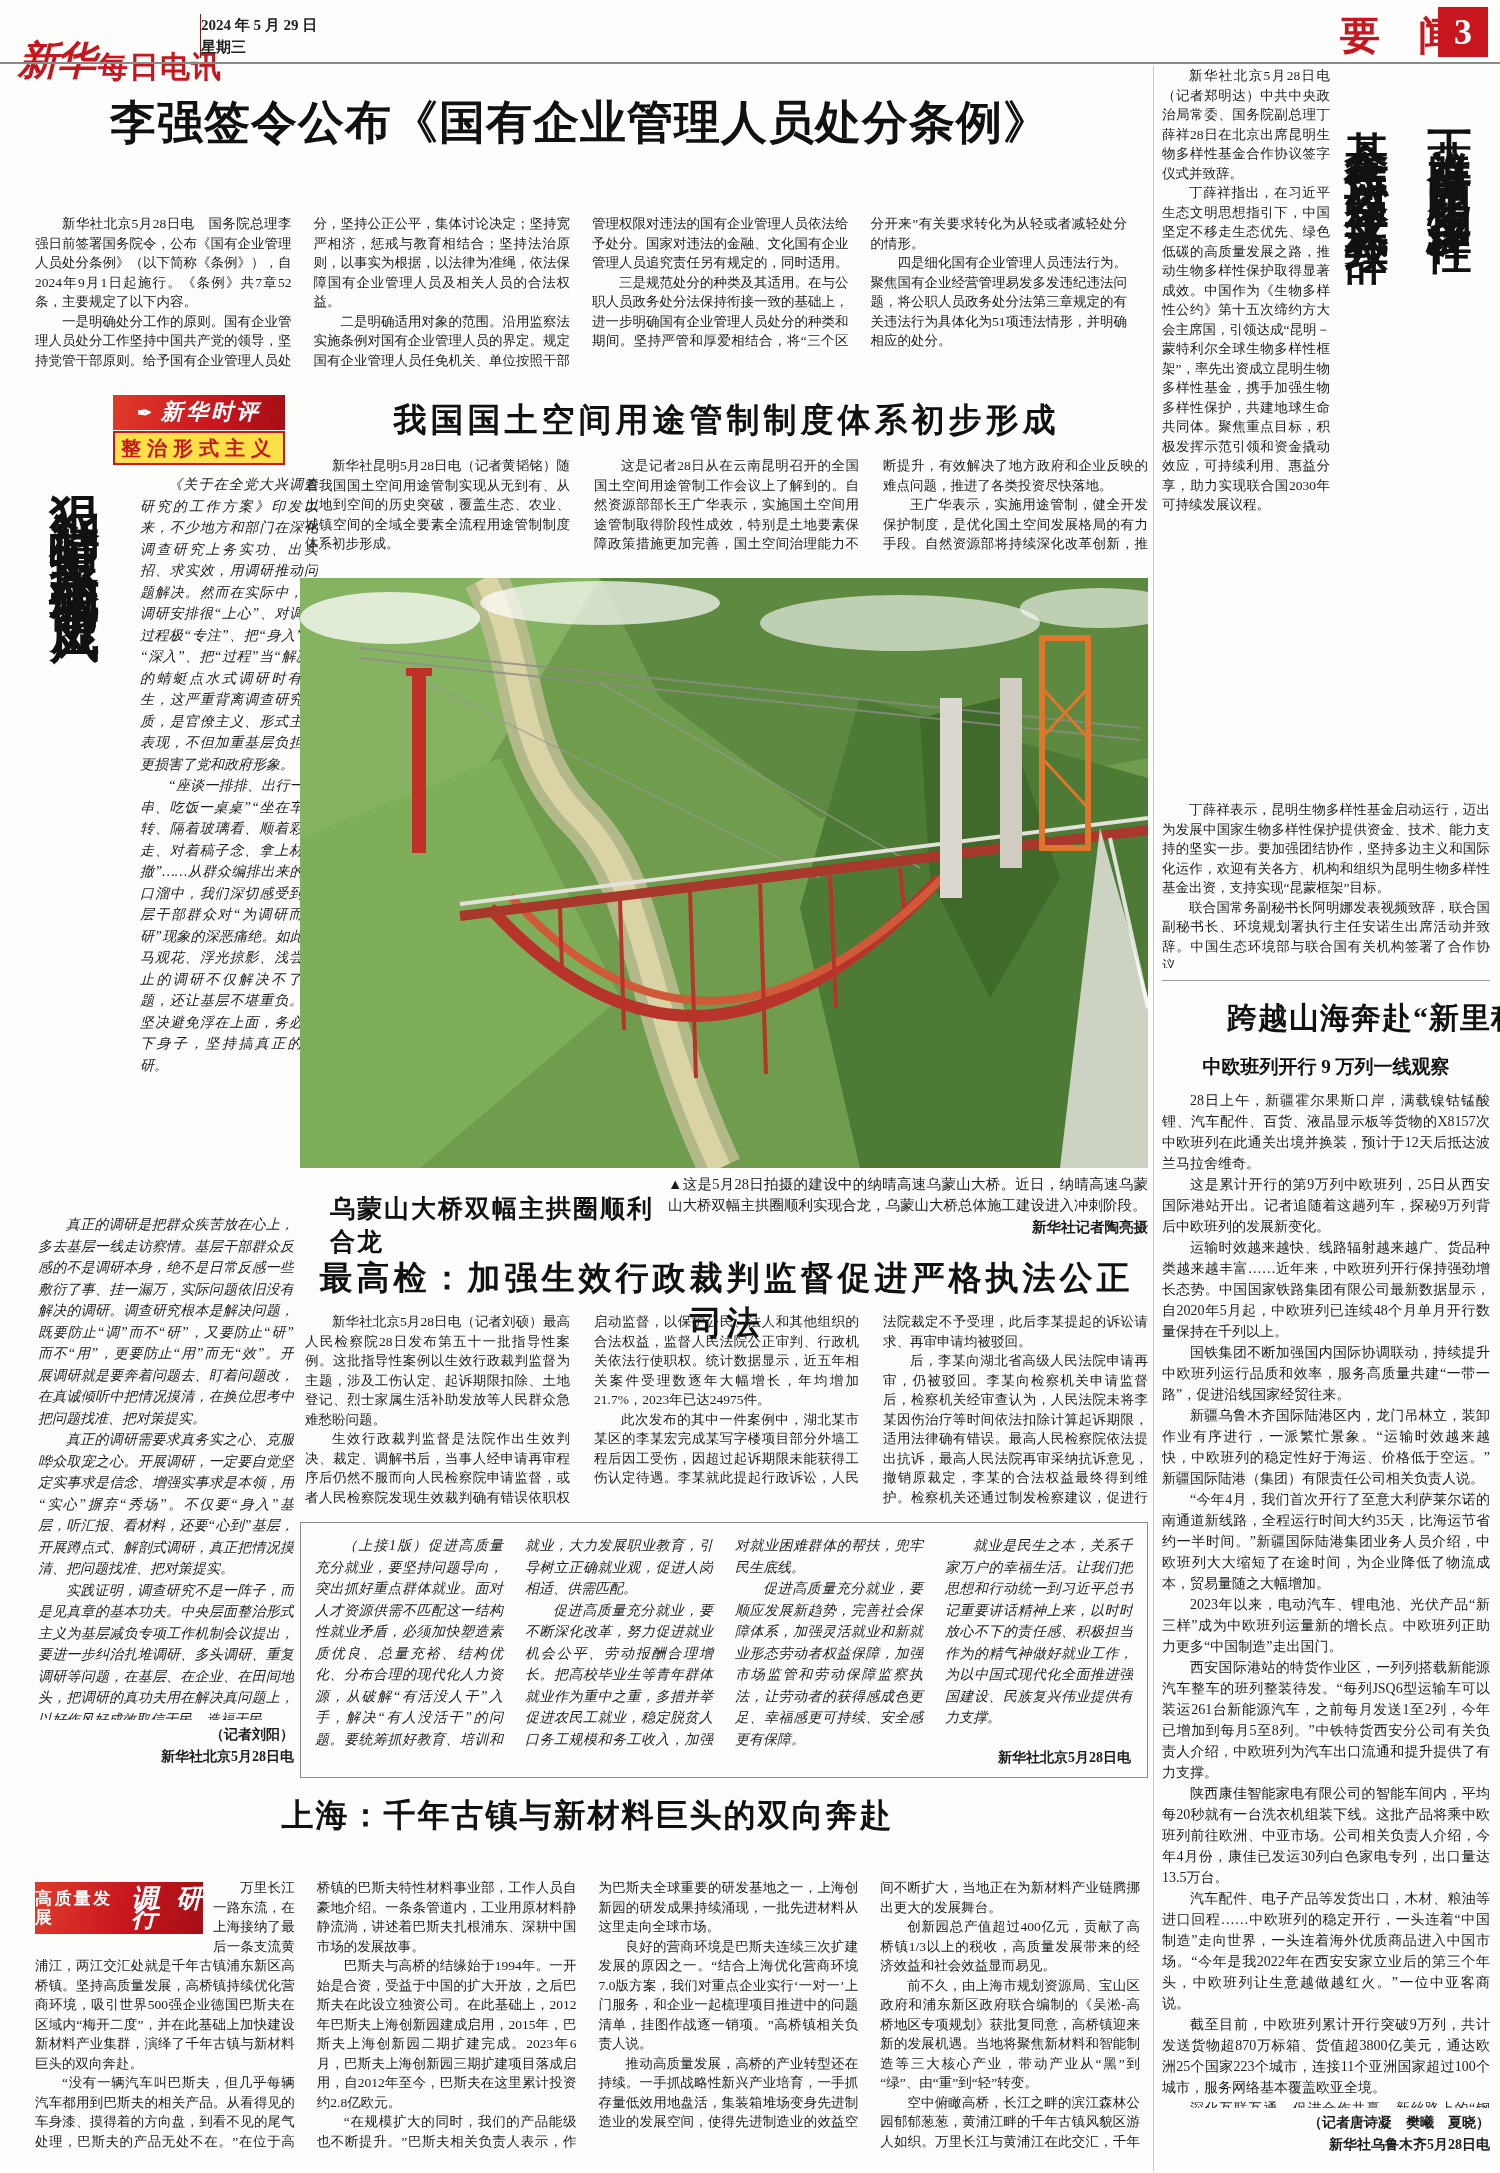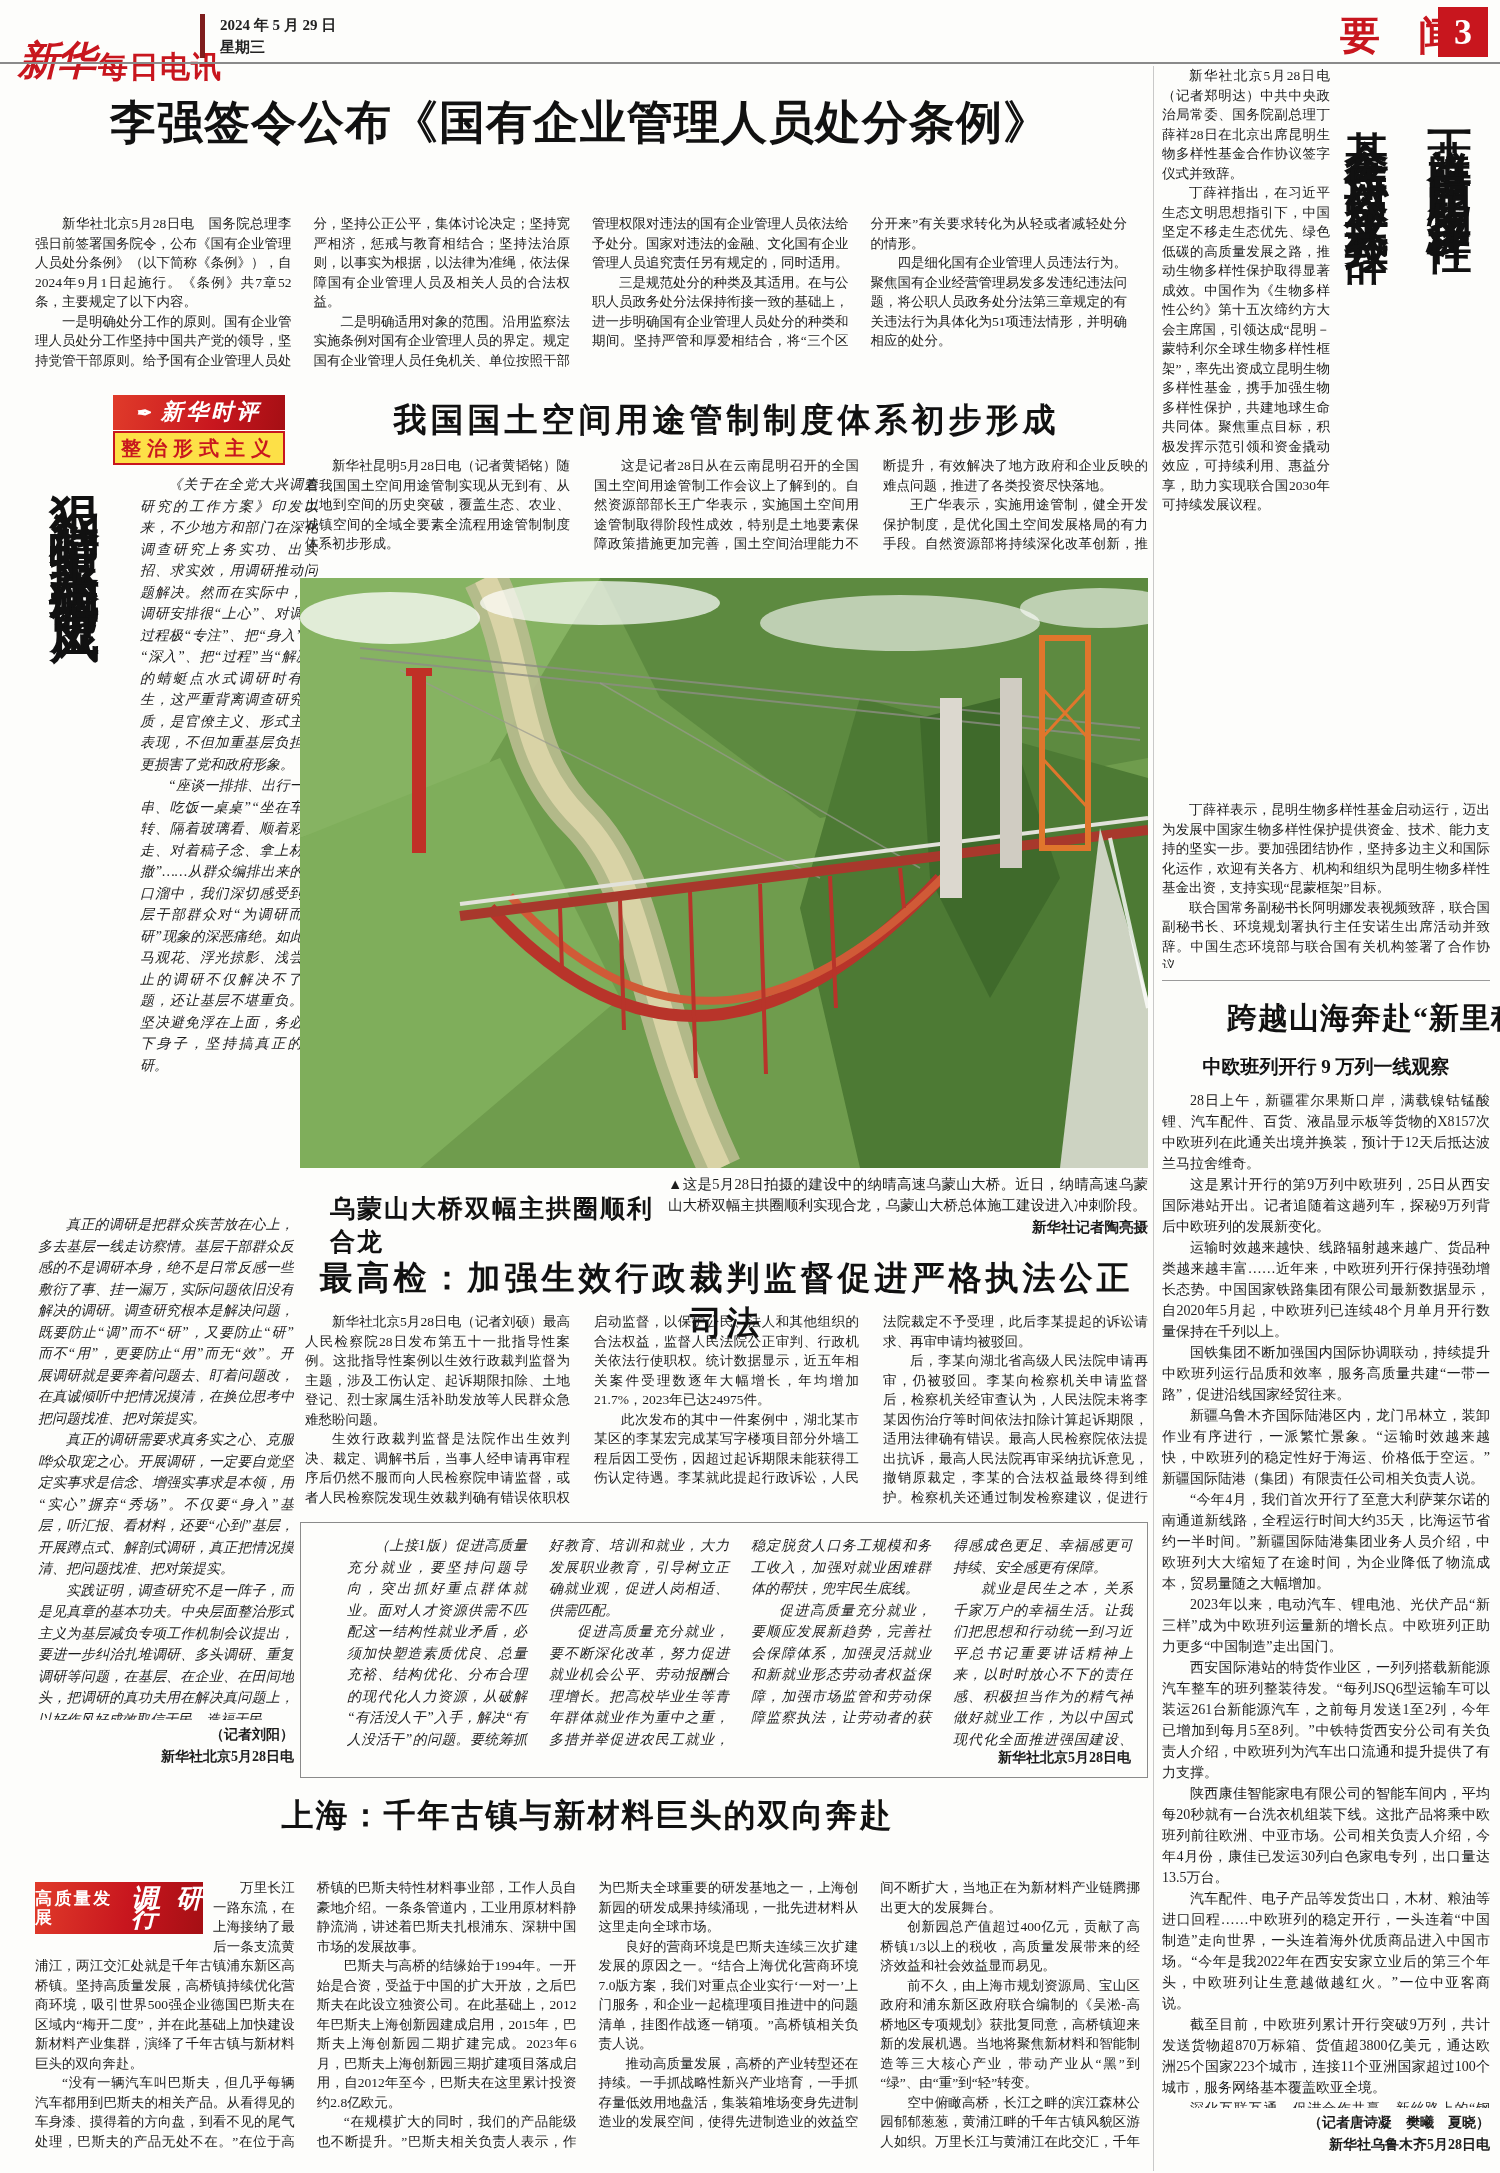--- a/index.html
+++ b/index.html
@@ -2,21 +2,21 @@
 <html lang="zh"><head>
 <meta charset="utf-8">
 <style>
   html,body{margin:0;padding:0;}
   body{width:1500px;height:2173px;position:relative;background:#fdfdfb;
        font-family:"Liberation Serif","DejaVu Serif",serif;color:#1c1c1c;}
   .abs{position:absolute;}
   
   .logo-xh{font-size:40px;font-weight:bold;font-style:italic;color:#c8161e;letter-spacing:-2px;}
   .logo-mr{font-size:30px;font-weight:bold;color:#c8161e;letter-spacing:1px;}
-  .date-block{font-size:15px;font-weight:bold;line-height:22px;color:#222;border-left:5px solid #7f1d1d;padding-left:15px;}
+  .date-block{font-size:15px;font-weight:bold;line-height:22px;color:#222;border-left:1px solid #7f1d1d;padding-left:0;}
   .section-label{font-size:40px;font-weight:bold;color:#c8161e;letter-spacing:14px;}
   .page-num{width:50px;height:50px;background:#c8161e;color:#fff;font-size:36px;font-weight:bold;
             text-align:center;line-height:50px;}
   .header-rule{height:2px;background:#8a8a8a;}
   
   .h-main{font-size:46px;font-weight:bold;text-align:center;letter-spacing:1px;color:#111;}
   .h-mid{font-size:33px;font-weight:bold;text-align:center;letter-spacing:4px;color:#111;}
   .h-sh{font-size:32px;font-weight:bold;text-align:center;letter-spacing:2px;color:#111;}
   .h-train{font-size:30px;font-weight:bold;text-align:center;letter-spacing:1px;color:#111;}
   .h-sub{font-size:19px;font-weight:bold;text-align:center;color:#111;}
@@ -149,21 +149,21 @@
 
 <div class="abs h-mid" style="left:305px;top:1256px;width:843px;">最高检：加强生效行政裁判监督促进严格执法公正司法</div>
 <div class="abs body-txt cols3" style="left:305px;top:1312px;width:843px;height:198px;">
     <p class="para">新华社北京5月28日电（记者刘硕）最高人民检察院28日发布第五十一批指导性案例。这批指导性案例以生效行政裁判监督为主题，涉及工伤认定、起诉期限扣除、土地登记、烈士家属生活补助发放等人民群众急难愁盼问题。</p>
     <p class="para">生效行政裁判监督是法院作出生效判决、裁定、调解书后，当事人经申请再审程序后仍然不服而向人民检察院申请监督，或者人民检察院发现生效裁判确有错误依职权启动监督，以保护公民、法人和其他组织的合法权益，监督人民法院公正审判、行政机关依法行使职权。统计数据显示，近五年相关案件受理数逐年大幅增长，年均增加21.7%，2023年已达24975件。</p>
     <p class="para">此次发布的其中一件案例中，湖北某市某区的李某宏完成某写字楼项目部分外墙工程后因工受伤，因超过起诉期限未能获得工伤认定待遇。李某就此提起行政诉讼，人民法院裁定不予受理，此后李某提起的诉讼请求、再审申请均被驳回。</p>
     <p class="para">后，李某向湖北省高级人民法院申请再审，仍被驳回。李某向检察机关申请监督后，检察机关经审查认为，人民法院未将李某因伤治疗等时间依法扣除计算起诉期限，适用法律确有错误。最高人民检察院依法提出抗诉，最高人民法院再审采纳抗诉意见，撤销原裁定，李某的合法权益最终得到维护。检察机关还通过制发检察建议，促进行政执法机关规范执法，以“抗诉一案”带动“治理一片”，促进严格执法、公正司法，维护人民群众合法权益。</p>
   </div>
 
 <div class="abs jump-box" style="left:300px;top:1522px;width:848px;height:256px;">
-  <div class="body-txt cols4 kai" style="height:100%;margin-left:32px;">
+  <div class="body-txt cols4 kai" style="height:100%;">
       <p class="para">（上接1版）促进高质量充分就业，要坚持问题导向，突出抓好重点群体就业。面对人才资源供需不匹配这一结构性就业矛盾，必须加快塑造素质优良、总量充裕、结构优化、分布合理的现代化人力资源，从破解“有活没人干”入手，解决“有人没活干”的问题。要统筹抓好教育、培训和就业，大力发展职业教育，引导树立正确就业观，促进人岗相适、供需匹配。</p>
       <p class="para">促进高质量充分就业，要不断深化改革，努力促进就业机会公平、劳动报酬合理增长。把高校毕业生等青年群体就业作为重中之重，多措并举促进农民工就业，稳定脱贫人口务工规模和务工收入，加强对就业困难群体的帮扶，兜牢民生底线。</p>
       <p class="para">促进高质量充分就业，要顺应发展新趋势，完善社会保障体系，加强灵活就业和新就业形态劳动者权益保障，加强市场监管和劳动保障监察执法，让劳动者的获得感成色更足、幸福感更可持续、安全感更有保障。</p>
       <p class="para">就业是民生之本，关系千家万户的幸福生活。让我们把思想和行动统一到习近平总书记重要讲话精神上来，以时时放心不下的责任感、积极担当作为的精气神做好就业工作，为以中国式现代化全面推进强国建设、民族复兴伟业提供有力支撑。</p>
     </div>
   <div class="byline abs" style="right:16px;bottom:8px;background:#fdfdfb;padding-left:8px;">新华社北京5月28日电</div>
 </div>
 
 <div class="abs h-sh" style="left:35px;top:1794px;width:1105px;">上海：千年古镇与新材料巨头的双向奔赴</div>
 <div class="abs body-txt cols4" style="left:35px;top:1878px;width:1105px;height:292px;">

